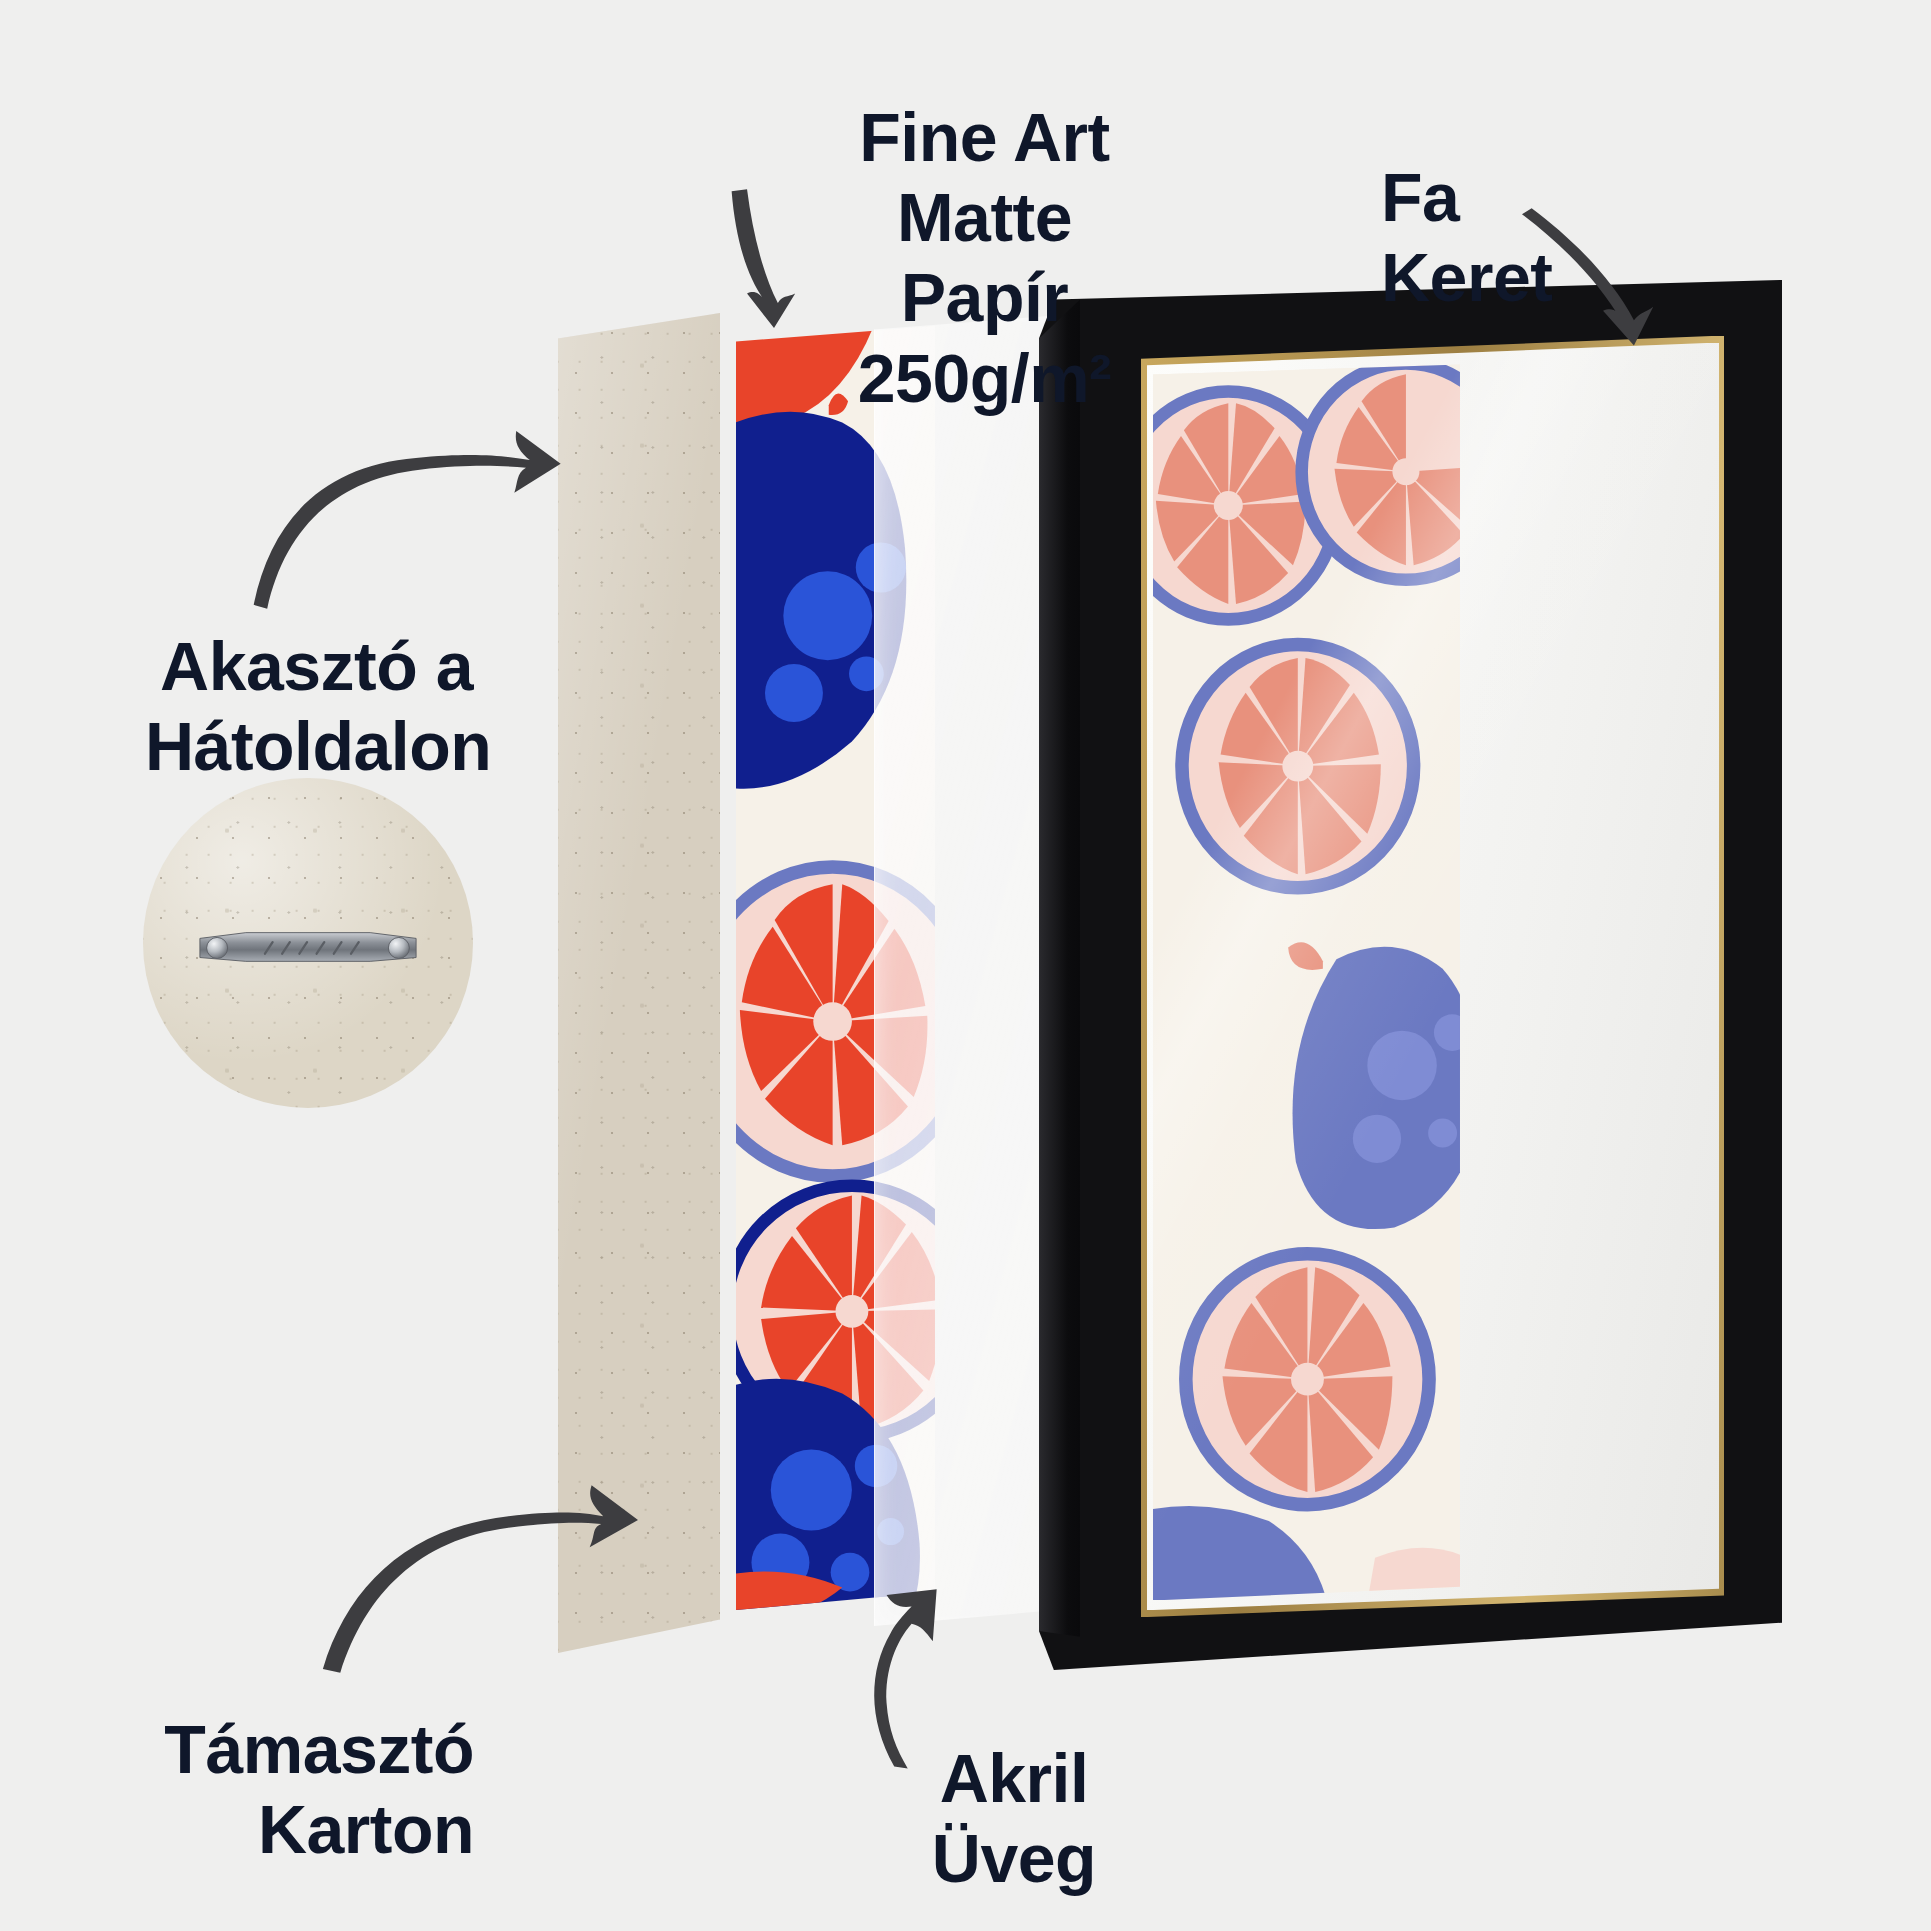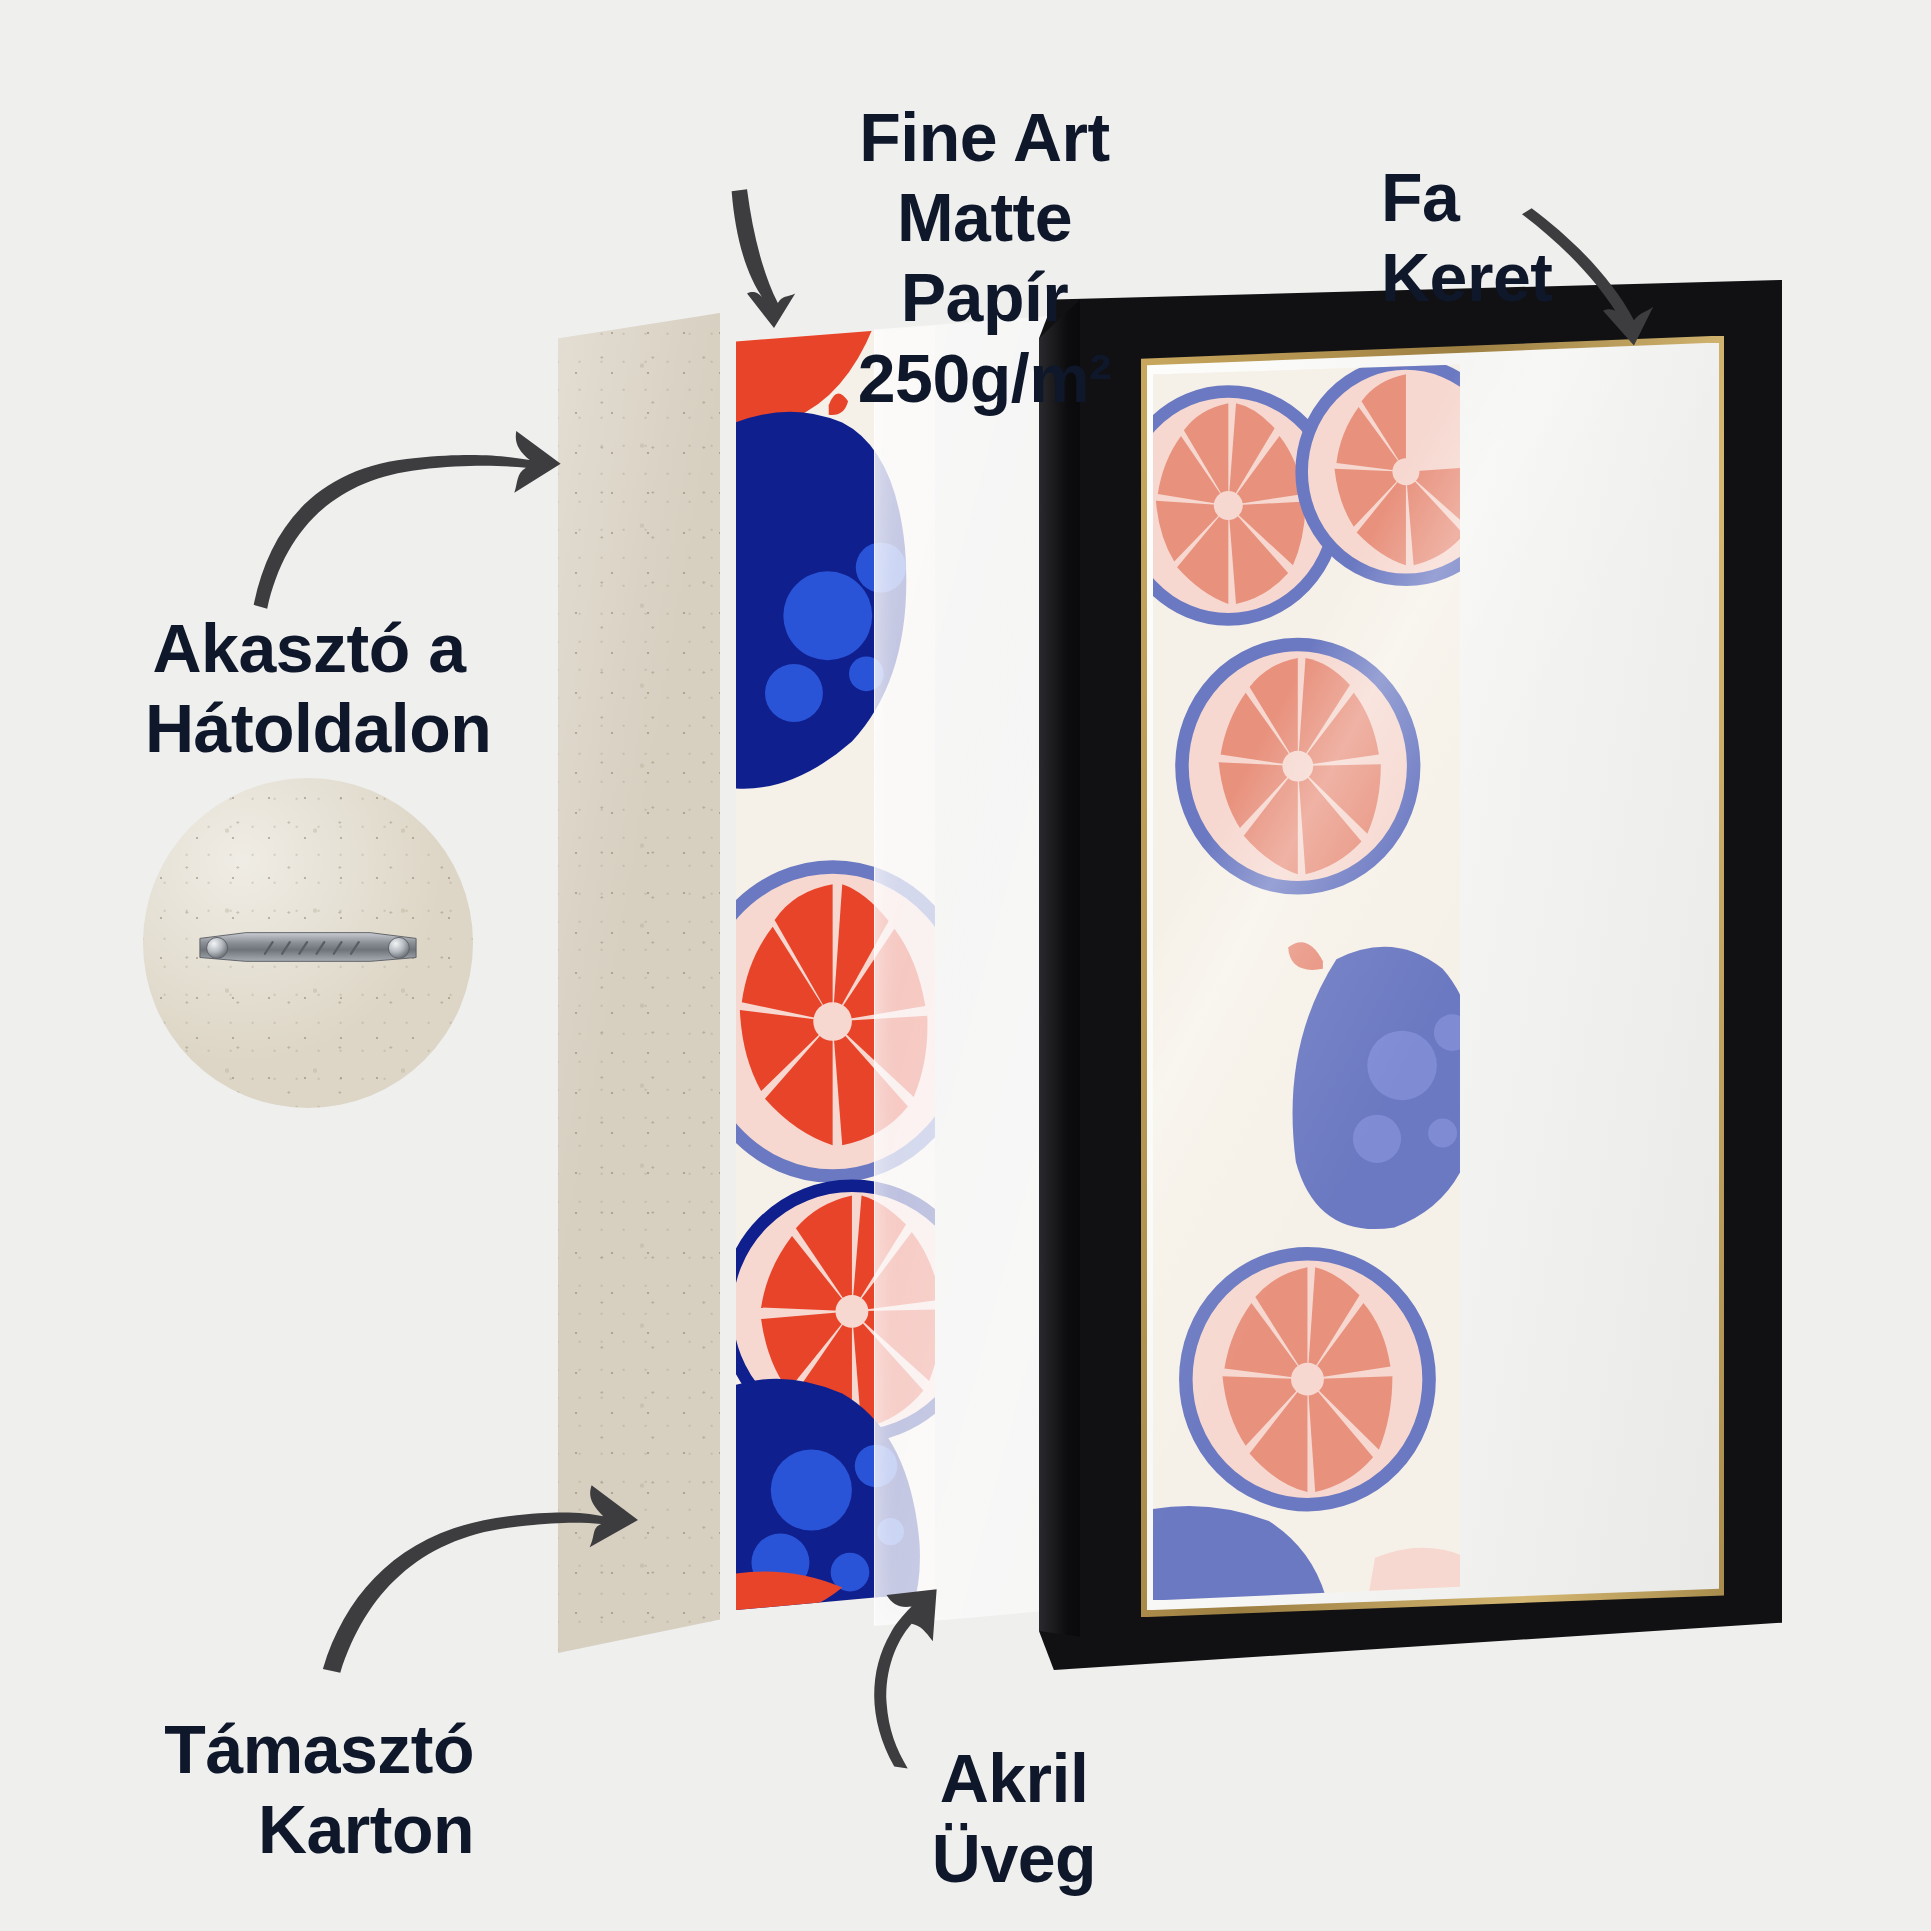--- a/index.html
+++ b/index.html
@@ -23,21 +23,21 @@
     font-weight: bold;
     font-size: 68px;
     line-height: 1.18;
     letter-spacing: -0.5px;
     white-space: pre-line;
   }
   .callout.center { text-align: center; }
 
   #label-paper   { left: 777px;  top: 97px;  width: 415px; text-align: center; }
   #label-frame   { left: 1381px; top: 157px;  width: 251px; text-align: left; }
-  #label-hanger  { left: 145px;  top: 608px;  width: 328px; text-align: center; }
+  #label-hanger  { left: 145px;  top: 626px;  width: 328px; text-align: right; }
   #label-board   { left: 126px;  top: 1709px; width: 348px; text-align: right; }
   #label-acrylic { left: 908px;  top: 1738px; width: 212px; }
 
   
   .arrow-svg {
     position: absolute;
     pointer-events: none;
     overflow: visible;
   }
   .arrow-svg path { fill: #3d3d40; }

